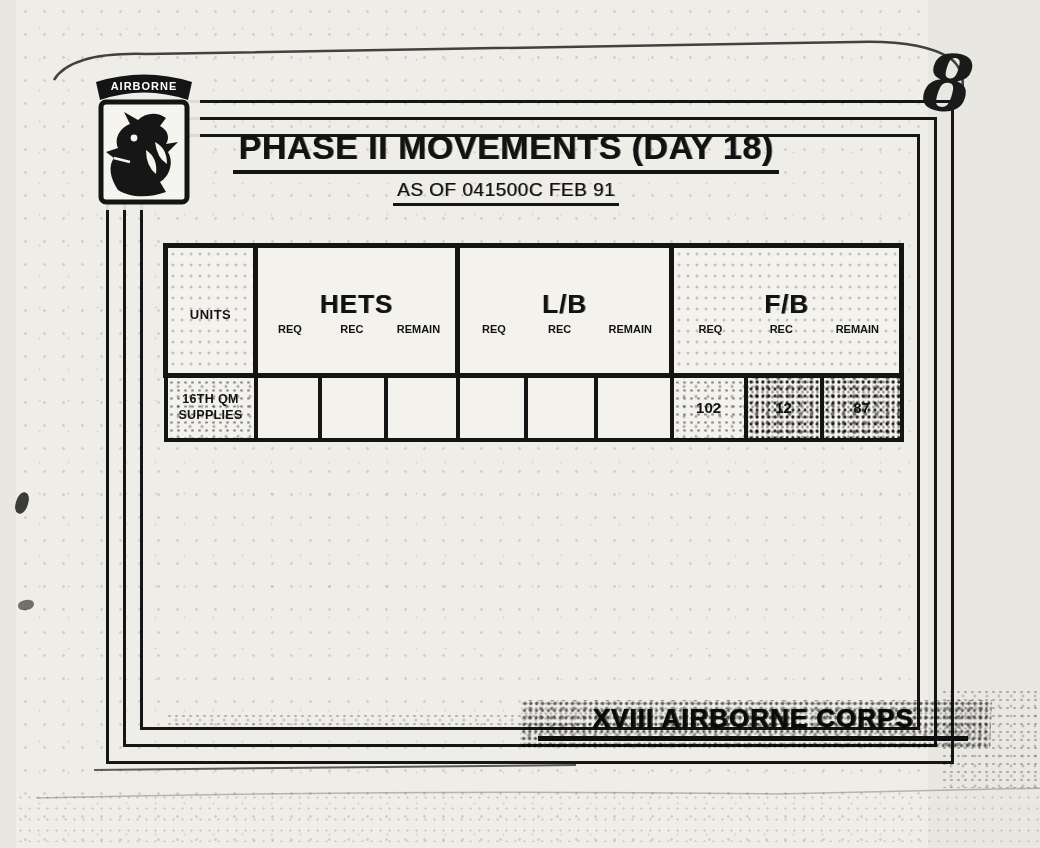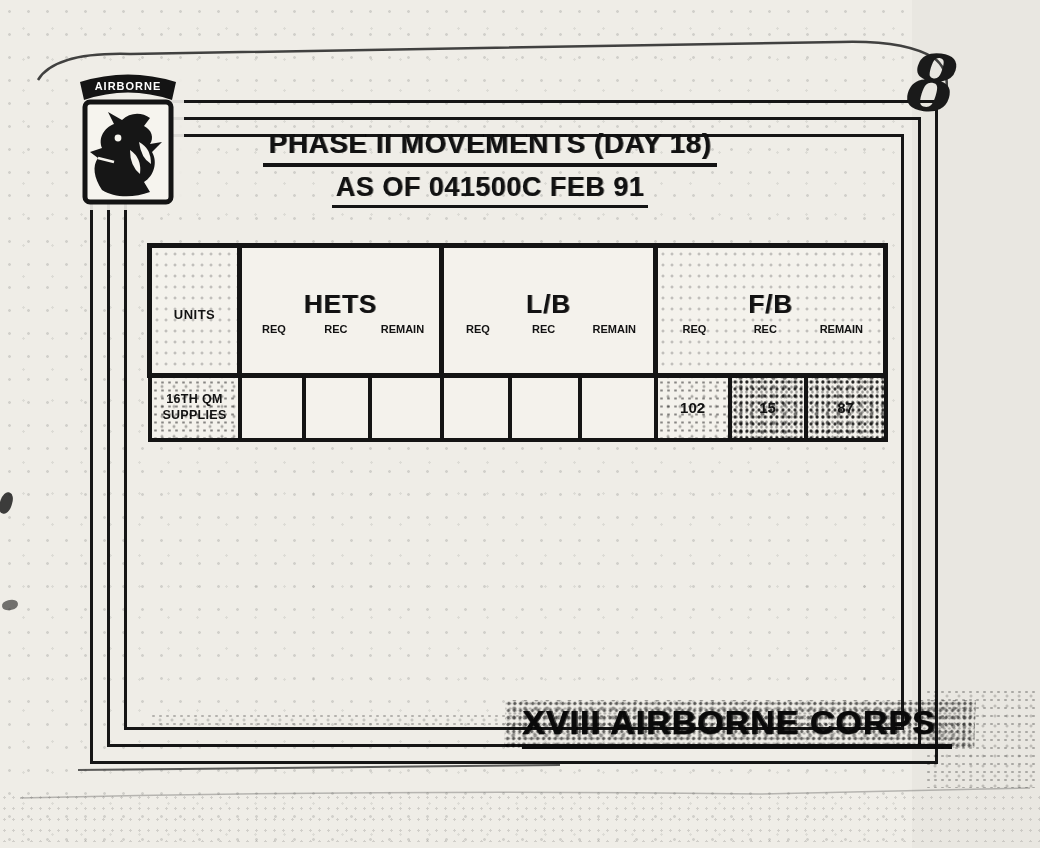--- a/index.html
+++ b/index.html
@@ -11,20 +11,21 @@
     overflow:hidden;
   }
   .stage{
     position:relative;width:912px;height:848px;
     background-color:#efede7;
     background-image:
       radial-gradient(rgba(40,40,40,.15) 1px, transparent 1.5px),
       radial-gradient(rgba(40,40,40,.09) 1px, transparent 1.4px);
     background-size:19px 23px, 29px 31px;
     background-position:0 0, 9px 13px;
+    margin-left:16px;
   }
   
   .n1{background-image:radial-gradient(circle, rgba(0,0,0,.28) 1px, transparent 1.4px);background-size:9px 11px;}
   .n2{background-image:
       radial-gradient(circle, rgba(0,0,0,.45) 1px, transparent 1.5px),
       radial-gradient(circle, rgba(0,0,0,.30) 1.2px, transparent 1.8px);
       background-size:7px 8px, 12px 10px;background-position:0 0, 4px 3px;}
   .n3{background-image:
       radial-gradient(circle, rgba(0,0,0,.78) 1.3px, transparent 1.9px),
       radial-gradient(circle, rgba(0,0,0,.50) 1.6px, transparent 2.4px),
@@ -33,26 +34,26 @@
 
   .frame{position:absolute;border:3px solid #161616;}
   .frame-a{left:90px;top:100px;width:842px;height:658px;}
   .frame-b{left:107px;top:117px;width:808px;height:624px;}
   .frame-c{left:124px;top:134px;width:774px;height:590px;}
 
   .patch{position:absolute;left:72px;top:64px;width:112px;height:146px;}
 
   .titleblock{position:absolute;left:180px;top:128px;width:620px;text-align:center;}
   .title{
-    display:inline-block;font-size:28px;font-weight:bold;letter-spacing:.5px;
+    display:inline-block;font-size:34px;font-weight:bold;letter-spacing:.5px;
     border-bottom:4px solid #141414;padding:0 6px 3px 6px;
     text-shadow:1px 0 0 rgba(0,0,0,.55);
   }
   .subtitle{
-    display:inline-block;margin-top:5px;font-size:27px;font-weight:bold;letter-spacing:.5px;
+    display:inline-block;margin-top:5px;font-size:19px;font-weight:normal;letter-spacing:.5px;
     border-bottom:3px solid #141414;padding:0 4px 2px 4px;
     text-shadow:1px 0 0 rgba(0,0,0,.45);
   }
 
   .handwritten{
     position:absolute;left:908px;top:42px;
     font-family:"DejaVu Serif", serif;font-style:italic;font-weight:bold;
     font-size:70px;transform:rotate(7deg) scaleY(1.12);color:#1a1a1a;
   }
 
@@ -76,22 +77,22 @@
   tbody tr:nth-child(3){height:64px;}
   tbody tr:nth-child(4){height:74px;}
   tbody tr:nth-child(5){height:78px;}
   td.unit{font-size:12.5px;line-height:1.25;letter-spacing:.3px;border-right-width:6px;}
   td.val{font-size:15px;}
   td.gsep{border-left-width:8px;}
 
   .table-smudge{position:absolute;left:150px;top:712px;width:740px;height:16px;opacity:.55;}
   .banner-smudge{position:absolute;left:505px;top:700px;width:470px;height:48px;opacity:.75;transform:skewX(-2deg);}
   .banner{
-    position:absolute;left:522px;top:703px;width:430px;text-align:left;
-    font-size:34px;font-weight:bold;letter-spacing:1px;color:#0a0a0a;
+    position:absolute;left:522px;top:703px;width:430px;text-align:center;
+    font-size:26px;font-weight:bold;letter-spacing:1px;color:#0a0a0a;
     border-bottom:5px solid #0e0e0e;padding-bottom:2px;
     text-shadow:1.5px 0 0 rgba(0,0,0,.7), 0 1px 0 rgba(0,0,0,.35);
   }
 
   .edge-mark{position:absolute;background:#1c1c1c;opacity:.85;border-radius:45%;}
   .mark-left-1{left:0;top:492px;width:12px;height:22px;transform:rotate(18deg);}
   .mark-left-2{left:2px;top:600px;width:16px;height:10px;transform:rotate(-12deg);opacity:.6;}
   .corner-smudge{position:absolute;left:925px;top:688px;width:110px;height:100px;opacity:.6;}
   .bottom-noise{position:absolute;left:0;top:792px;width:1040px;height:50px;opacity:.45;}
 
@@ -181,21 +182,21 @@
             <div>16TH QM</div>
             <div>SUPPLIES</div>
           </td>
           <td class="val "></td>
           <td class="val "></td>
           <td class="val "></td>
           <td class="val gsep "></td>
           <td class="val "></td>
           <td class="val "></td>
           <td class="val gsep n2">102</td>
-          <td class="val n3">15</td>
+          <td class="val n3">12</td>
           <td class="val n3">87</td>
         </tr>
       </tbody>
   </table>
 
   <div class="table-smudge n2"></div>
   <div class="banner-smudge n3"></div>
   <div class="banner">XVIII AIRBORNE CORPS</div>
 
   <div class="edge-mark mark-left-1"></div>

